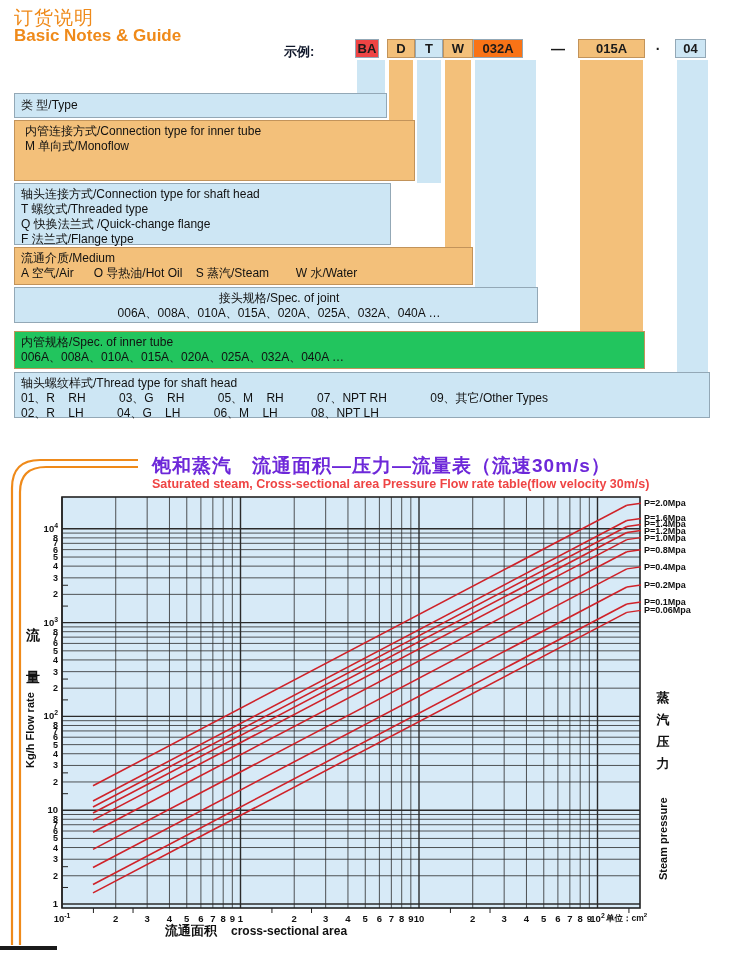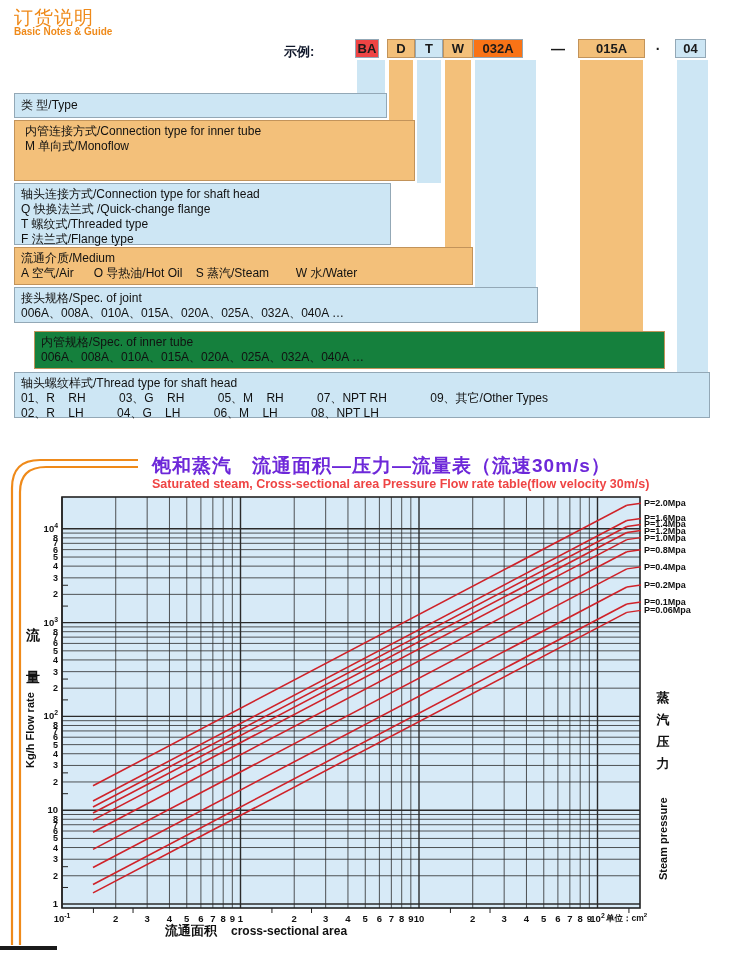--- a/index.html
+++ b/index.html
@@ -1,20 +1,20 @@
 <!DOCTYPE html>
 <html><head>
 <meta charset="utf-8">
 <style>
   html,body{margin:0;padding:0;background:#ffffff;}
   .page{position:relative;width:735px;height:953px;background:#fff;overflow:hidden;
         font-family:"Liberation Sans","DejaVu Sans",sans-serif;}
   .abs{position:absolute;}
   .doc-title-cn{left:14px;top:5px;font-size:19px;font-weight:normal;letter-spacing:1px;}
-  .doc-title-en{left:14px;top:26px;font-size:10px;font-weight:bold;}
+  .doc-title-en{left:14px;top:26px;font-size:17px;font-weight:bold;}
   .example-label{left:284px;top:43px;font-size:13px;font-weight:bold;color:#0f172a;}
   .code-box{position:absolute;top:39px;height:19px;display:flex;align-items:center;justify-content:center;
             font-size:13px;font-weight:bold;color:#1a1a1a;box-sizing:border-box;}
   .code-plain{position:absolute;top:39px;height:19px;display:flex;align-items:center;justify-content:center;
               font-size:14px;font-weight:bold;color:#1a1a1a;}
   .strip{position:absolute;}
   .row-box{position:absolute;left:14px;box-sizing:border-box;padding:3px 0 0 6px;}
   .row-line{font-size:12px;color:#111;white-space:pre;line-height:15px;}
   .chart-title{left:152px;top:453px;font-size:19px;font-weight:bold;letter-spacing:1px;}
   .chart-subtitle{left:152px;top:477px;font-size:12.5px;font-weight:bold;}
@@ -47,33 +47,33 @@
       <div class="strip" style="left: 677px; top: 60px; width: 31px; height: 312px; background: rgb(205, 230, 244);"></div>
       <div class="row-box" style="top: 93px; width: 373px; height: 25px; background: rgb(205, 230, 244); border: 1px solid rgb(147, 168, 182);">
         <div class="row-line" style="line-height: 17px;">类 型/Type</div>
       </div>
       <div class="row-box" style="top: 120px; width: 401px; height: 61px; background: rgb(243, 192, 122); border: 1px solid rgb(194, 147, 90); padding-left: 10px;">
         <div class="row-line">内管连接方式/Connection type for inner tube</div>
         <div class="row-line">M 单向式/Monoflow</div>
       </div>
       <div class="row-box" style="top: 183px; width: 377px; height: 62px; background: rgb(205, 230, 244); border: 1px solid rgb(147, 168, 182);">
         <div class="row-line">轴头连接方式/Connection type for shaft head</div>
+        <div class="row-line">T 螺纹式/Threaded type</div>
         <div class="row-line">Q 快换法兰式 /Quick-change flange</div>
-        <div class="row-line">T 螺纹式/Threaded type</div>
         <div class="row-line">F 法兰式/Flange type</div>
       </div>
       <div class="row-box" style="top: 247px; width: 459px; height: 38px; background: rgb(243, 192, 122); border: 1px solid rgb(194, 147, 90);">
         <div class="row-line">流通介质/Medium</div>
         <div class="row-line">A 空气/Air      O 导热油/Hot Oil    S 蒸汽/Steam        W 水/Water</div>
       </div>
-      <div class="row-box" style="top: 287px; width: 524px; height: 36px; background: rgb(205, 230, 244); border: 1px solid rgb(147, 168, 182);">
+      <div class="row-box" style="top: 287px; width: 524px; height: 36px; background: rgb(205, 230, 244); border: 1px solid rgb(147, 168, 182); text-align: center;">
         <div class="row-line">接头规格/Spec. of joint</div>
         <div class="row-line">006A、008A、010A、015A、020A、025A、032A、040A …</div>
       </div>
-      <div class="row-box" style="top: 331px; width: 631px; height: 38px; background: #15803d; border: 1px solid rgb(194, 147, 90); margin-left: 20px;">
+      <div class="row-box" style="top: 331px; width: 631px; height: 38px; background: #22c55e; border: 1px solid rgb(194, 147, 90);">
         <div class="row-line">内管规格/Spec. of inner tube</div>
         <div class="row-line">006A、008A、010A、015A、020A、025A、032A、040A …</div>
       </div>
       <div class="row-box" style="top: 372px; width: 696px; height: 46px; background: rgb(205, 230, 244); border: 1px solid rgb(147, 168, 182);">
         <div class="row-line">轴头螺纹样式/Thread type for shaft head</div>
         <div class="row-line">01、R    RH          03、G    RH          05、M    RH          07、NPT RH             09、其它/Other Types</div>
         <div class="row-line">02、R    LH          04、G    LH          06、M    LH          08、NPT LH</div>
       </div>
     </div>
 

